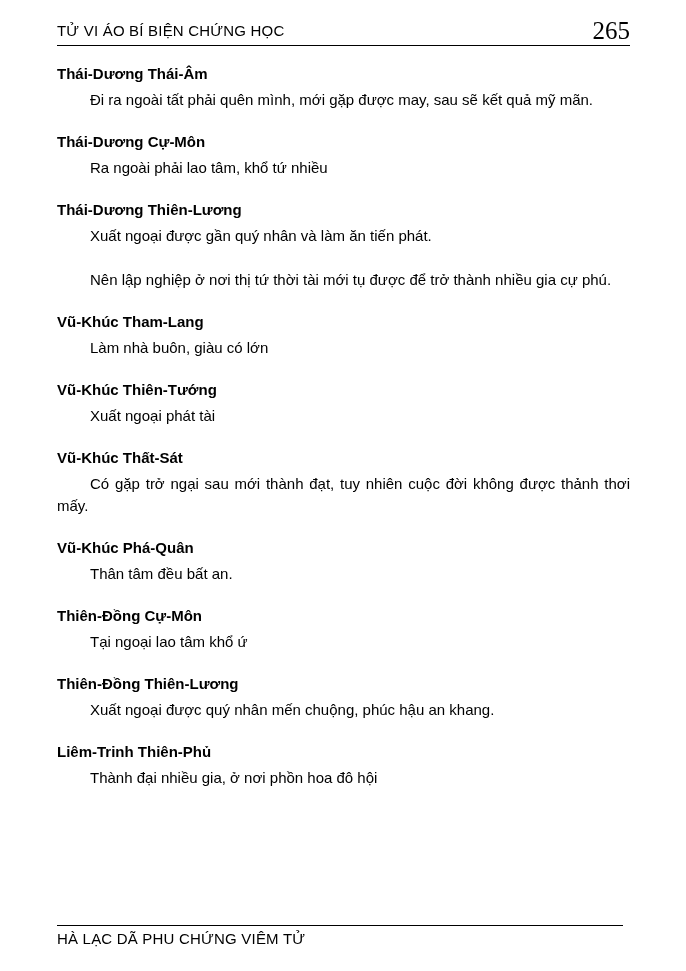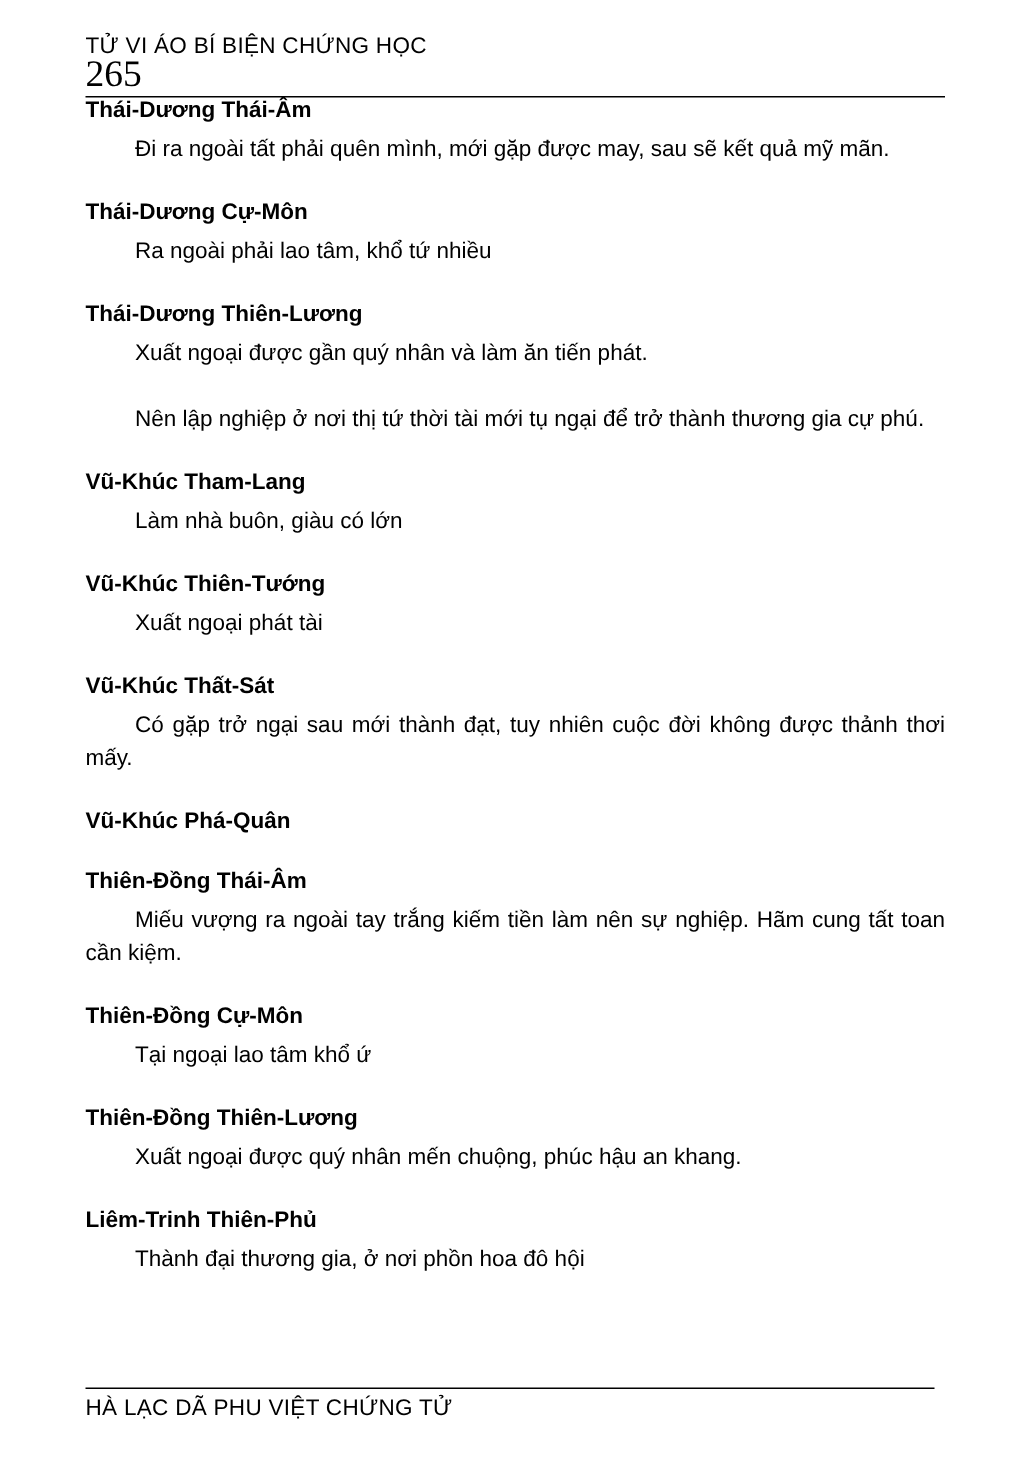--- a/index.html
+++ b/index.html
@@ -21,21 +21,20 @@
   .page-header {
     position: absolute;
     left: 57px;
     right: 56px;
     top: 21px;
     display: flex;
     justify-content: space-between;
     align-items: flex-start;
     border-bottom: 1.6px solid #000000;
     padding-bottom: 5px;
-    flex-direction: column;
   }
   .running-title {
     font-size: 15px;
     line-height: 19px;
     letter-spacing: 0.2px;
   }
   .page-number {
     font-family: "Liberation Serif", serif;
     font-size: 25px;
     line-height: 19px;
@@ -96,60 +95,57 @@
       <h3>Thái-Dương Cự-Môn</h3>
       <p>Ra ngoài phải lao tâm, khổ tứ nhiều</p>
     </section>
 
     <section class="entry">
       <h3>Thái-Dương Thiên-Lương</h3>
       <p>Xuất ngoại được gần quý nhân và làm ăn tiến phát.</p>
     </section>
 
     <section class="entry">
-      <p>Nên lập nghiệp ở nơi thị tứ thời tài mới tụ ngại để trở thành thương gia cự phú.</p>
+      <p>Nên lập nghiệp ở nơi thị tứ thời tài mới tụ được để trở thành nhiều gia cự phú.</p>
     </section>
 
     <section class="entry">
       <h3>Vũ-Khúc Tham-Lang</h3>
       <p>Làm nhà buôn, giàu có lớn</p>
     </section>
 
     <section class="entry">
       <h3>Vũ-Khúc Thiên-Tướng</h3>
       <p>Xuất ngoại phát tài</p>
     </section>
 
     <section class="entry">
       <h3>Vũ-Khúc Thất-Sát</h3>
       <p>Có gặp trở ngại sau mới thành đạt, tuy nhiên cuộc đời không được thảnh thơi mấy.</p>
     </section>
 
     <section class="entry">
       <h3>Vũ-Khúc Phá-Quân</h3>
+      <p>Thân tâm đều bất an.</p>
     </section>
 
-    <section class="entry">
-      <h3>Thiên-Đồng Thái-Âm</h3>
-      <p>Miếu vượng ra ngoài tay trắng kiếm tiền làm nên sự nghiệp. Hãm cung tất toan cần kiệm.</p>
-    </section>
 
     <section class="entry">
       <h3>Thiên-Đồng Cự-Môn</h3>
       <p>Tại ngoại lao tâm khổ ứ</p>
     </section>
 
     <section class="entry">
       <h3>Thiên-Đồng Thiên-Lương</h3>
       <p>Xuất ngoại được quý nhân mến chuộng, phúc hậu an khang.</p>
     </section>
 
     <section class="entry">
       <h3>Liêm-Trinh Thiên-Phủ</h3>
-      <p>Thành đại thương gia, ở nơi phồn hoa đô hội</p>
+      <p>Thành đại nhiều gia, ở nơi phồn hoa đô hội</p>
     </section>
   </main>
 
   <footer class="page-footer">
-    <span>HÀ LẠC DÃ PHU VIỆT CHỨNG TỬ</span>
+    <span>HÀ LẠC DÃ PHU CHỨNG VIÊM TỬ</span>
   </footer>
 
 </div>
 
 </body></html>

